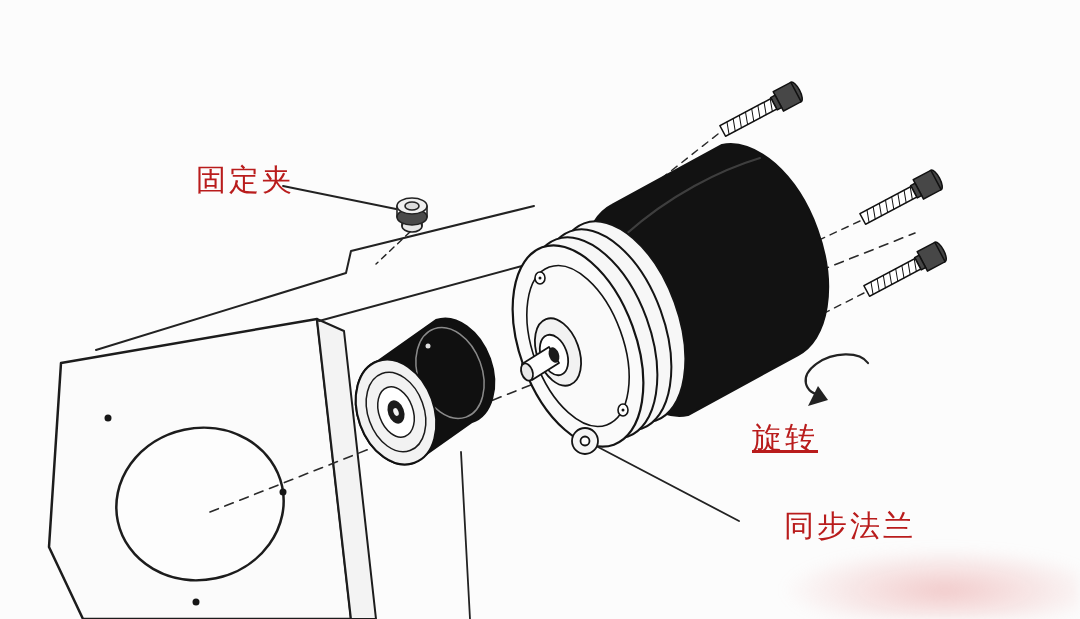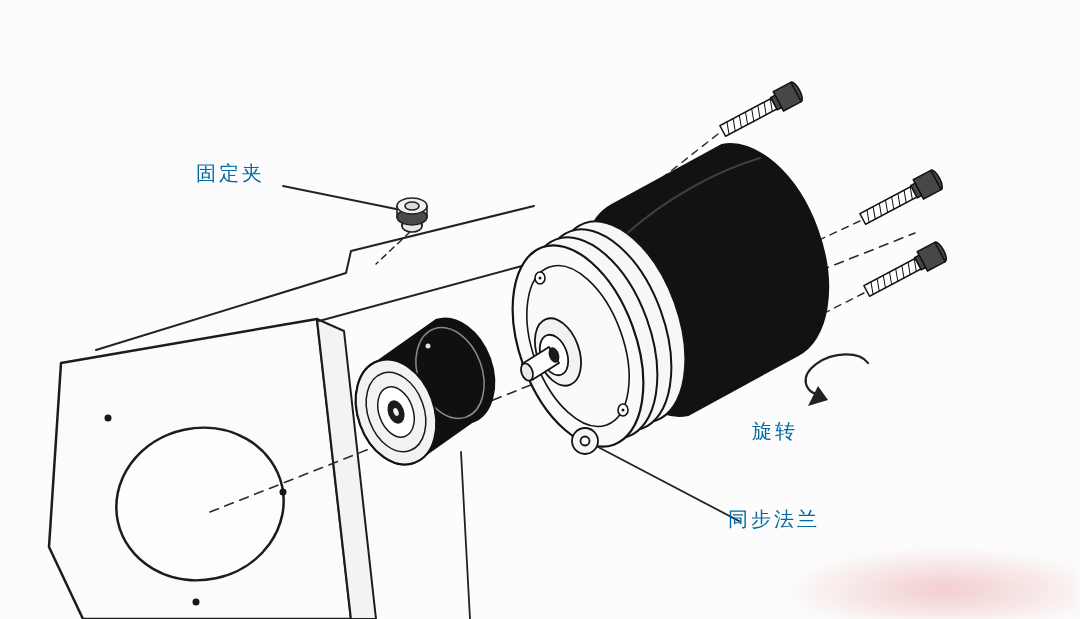--- a/index.html
+++ b/index.html
@@ -6,30 +6,30 @@
   .stage{
     position:relative;
     width:1080px;height:619px;
     background:#fcfcfc;
     overflow:hidden;
     font-family:"DejaVu Sans", sans-serif;
   }
   .stage svg{position:absolute;left:0;top:0;}
   .label{
     position:absolute;
-    font-size:20px;
+    font-size:30px;
     letter-spacing:3px;
     font-weight:500;
-    color:#0369a1;
+    color:#b91c1c;
     white-space:nowrap;
     user-select:none;
   }
   .label-fixing-clamp{left:196px;top:160px;}
-  .label-rotation{left:752px;top:418px;}
-  .label-sync-flange{left:728px;top:506px;}
+  .label-rotation{left:752px;top:418px;text-decoration:underline;}
+  .label-sync-flange{left:784px;top:506px;}
   .label-coupling{left:507px;top:560px;}
   .watermark{
     position:absolute;
     right:0;bottom:0;
     width:300px;height:72px;
     background:radial-gradient(ellipse at 55% 60%, rgba(234,164,164,0.55), rgba(234,164,164,0) 70%);
     filter:blur(6px);
     pointer-events:none;
   }
 </style>

